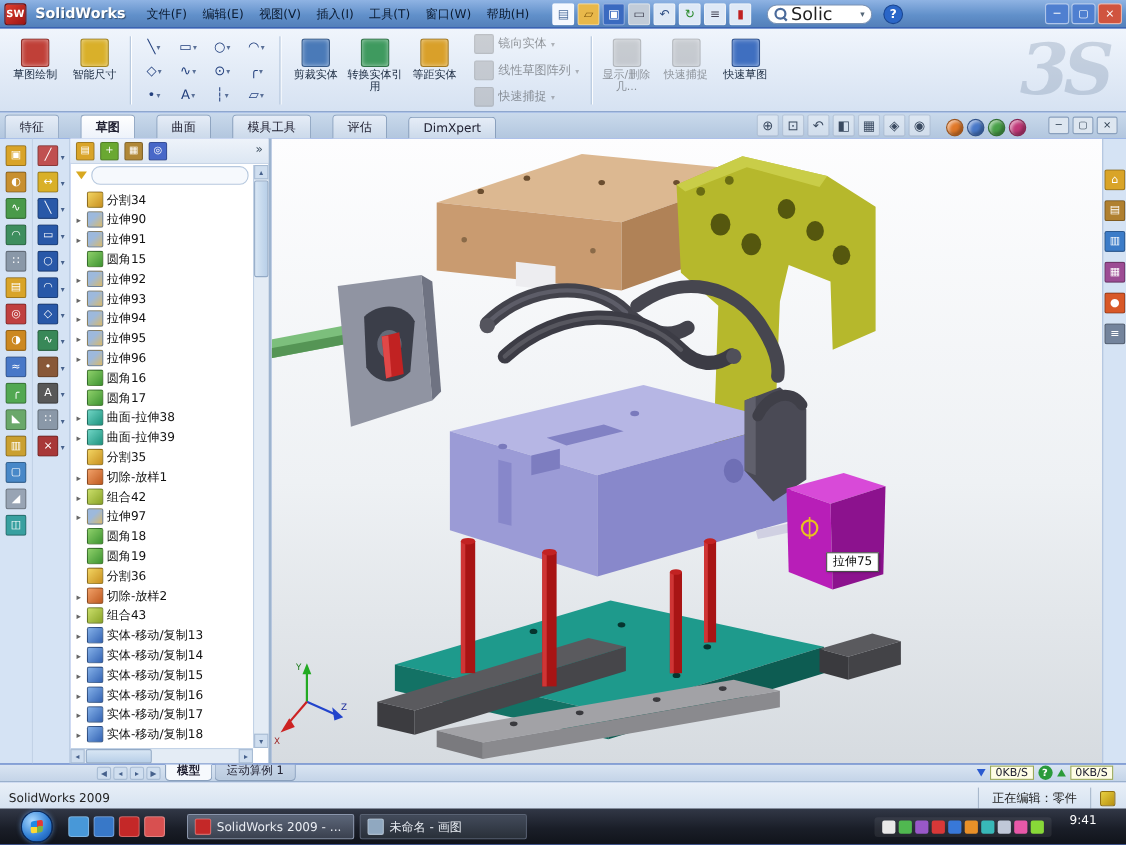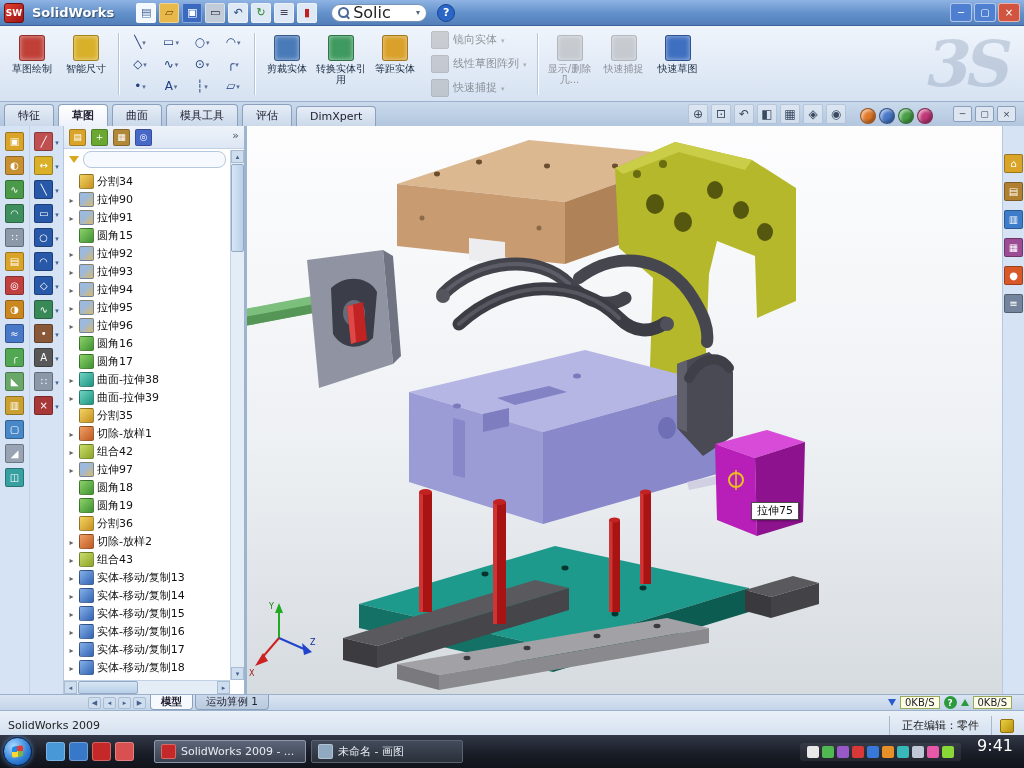--- a/index.html
+++ b/index.html
@@ -147,48 +147,58 @@
   
   .statusbar{position:absolute;left:0;top:710px;width:1024px;height:30px;background:linear-gradient(#e9f0f8,#d2dfef);
     border-top:1px solid #9ab0cc;display:flex;align-items:center;font-size:11px;color:#222;box-sizing:border-box}
   .sb-left{margin-left:8px}
   .sb-right{margin-left:auto;padding:2px 12px;border-left:1px solid #a8b8cc;border-right:1px solid #a8b8cc}
   .sb-pencil{width:12px;height:12px;background:linear-gradient(135deg,#e8d040,#b89010);border:1px solid #907010;
     border-radius:2px;margin:0 10px 0 8px}
 
   
   .taskbar{position:absolute;left:0;top:735px;width:1024px;height:33px;display:flex;align-items:center;gap:12px;
-    padding:0 3px;background:linear-gradient(180deg,#323847,#1a1e28 55%,#10131a);box-sizing:border-box}
+    padding:0 19px;background:linear-gradient(180deg,#323847,#1a1e28 55%,#10131a);box-sizing:border-box}
   .start-orb{width:27px;height:27px;border-radius:50%;flex:none;display:flex;align-items:center;justify-content:center;
     background:radial-gradient(circle at 35% 30%,#a8d8ff,#3584d8 55%,#0c47a0);border:1px solid #072a60;
     box-shadow:0 0 5px rgba(120,180,255,.6)}
   .orb-flag{width:11px;height:11px;border-radius:2px;transform:skewY(-8deg);
     background:conic-gradient(from 0deg,#e53935 0 25%,#7cb342 0 50%,#fdd835 0 75%,#1e88e5 0 100%)}
   .ql{display:flex;gap:4px;margin-left:2px}
   .ql-icon{width:17px;height:17px;border-radius:3px;border:1px solid rgba(255,255,255,.28)}
   .tasks{display:flex;gap:5px;margin-left:8px}
   .taskbtn{width:152px;height:23px;border-radius:2px;background:linear-gradient(#434b5b,#293039);border:1px solid #5a6374;
     color:#e8ecf2;font-size:11px;display:flex;align-items:center;gap:5px;padding:0 6px;overflow:hidden;
     white-space:nowrap;box-sizing:border-box}
   .taskbtn[data-active="true"]{background:linear-gradient(#5c6679,#3a414f);border-color:#8b96ac}
   .task-ico{width:13px;height:13px;border-radius:2px;flex:none;border:1px solid rgba(255,255,255,.3)}
   .task-label{overflow:hidden;text-overflow:ellipsis}
   .tray{margin-left:auto;display:flex;gap:3px;align-items:center;background:rgba(255,255,255,.07);
     padding:3px 7px;border-radius:3px}
   .tray-icon{width:12px;height:12px;border-radius:2px}
-  .clock{color:#fff;font-size:16px;margin:0 8px 13px 4px}
+  .clock{color:#fff;font-size:11px;margin:0 8px 13px 4px}
 </style>
 </head>
 <body>
 
 <div class="screen">
 
   <div class="titlebar">
     <span class="logo-mark">SW</span>
     <span class="app-name">SolidWorks</span>
+    <div class="menubar">
+
+    <span class="menu-item">文件(F)</span>
+        <span class="menu-item">编辑(E)</span>
+        <span class="menu-item">视图(V)</span>
+        <span class="menu-item">插入(I)</span>
+        <span class="menu-item">工具(T)</span>
+        <span class="menu-item">窗口(W)</span>
+        <span class="menu-item">帮助(H)</span>
+      </div>
     <div class="std-icons">
 
     <span class="std-icon" style="background: rgb(244, 248, 255); color: rgb(74, 106, 154);">▤</span>
         <span class="std-icon" style="background: rgb(232, 184, 74); color: rgb(122, 82, 8);">▱</span>
         <span class="std-icon" style="background: rgb(58, 106, 192); color: rgb(255, 255, 255);">▣</span>
         <span class="std-icon" style="background: rgb(194, 204, 216); color: rgb(51, 51, 68);">▭</span>
         <span class="std-icon" style="background: rgb(223, 233, 246); color: rgb(42, 74, 128);">↶</span>
         <span class="std-icon" style="background: rgb(223, 233, 246); color: rgb(42, 138, 42);">↻</span>
         <span class="std-icon" style="background: rgb(223, 233, 246); color: rgb(68, 68, 85);">≡</span>
         <span class="std-icon" style="background: rgb(223, 233, 246); color: rgb(192, 32, 32);">▮</span>
@@ -337,21 +347,21 @@
 
         <div class="big-btn" data-disabled="false">
           <span class="big-icon" style="background: rgb(63, 111, 192);"></span>
           <span class="big-label">快速草图</span>
         </div>
       </div>
     <div class="watermark">3S</div>
   </div>
 
   <div class="tabrow">
-    <div style="display:flex;gap:4px;align-items:flex-end">
+    <div style="display:flex;gap:19px;align-items:flex-end">
 
     <span class="rtab" data-active="false">特征</span>
         <span class="rtab" data-active="true">草图</span>
         <span class="rtab" data-active="false">曲面</span>
         <span class="rtab" data-active="false">模具工具</span>
         <span class="rtab" data-active="false">评估</span>
         <span class="rtab" data-active="false">DimXpert</span>
       </div>
     <div class="hud">
 

